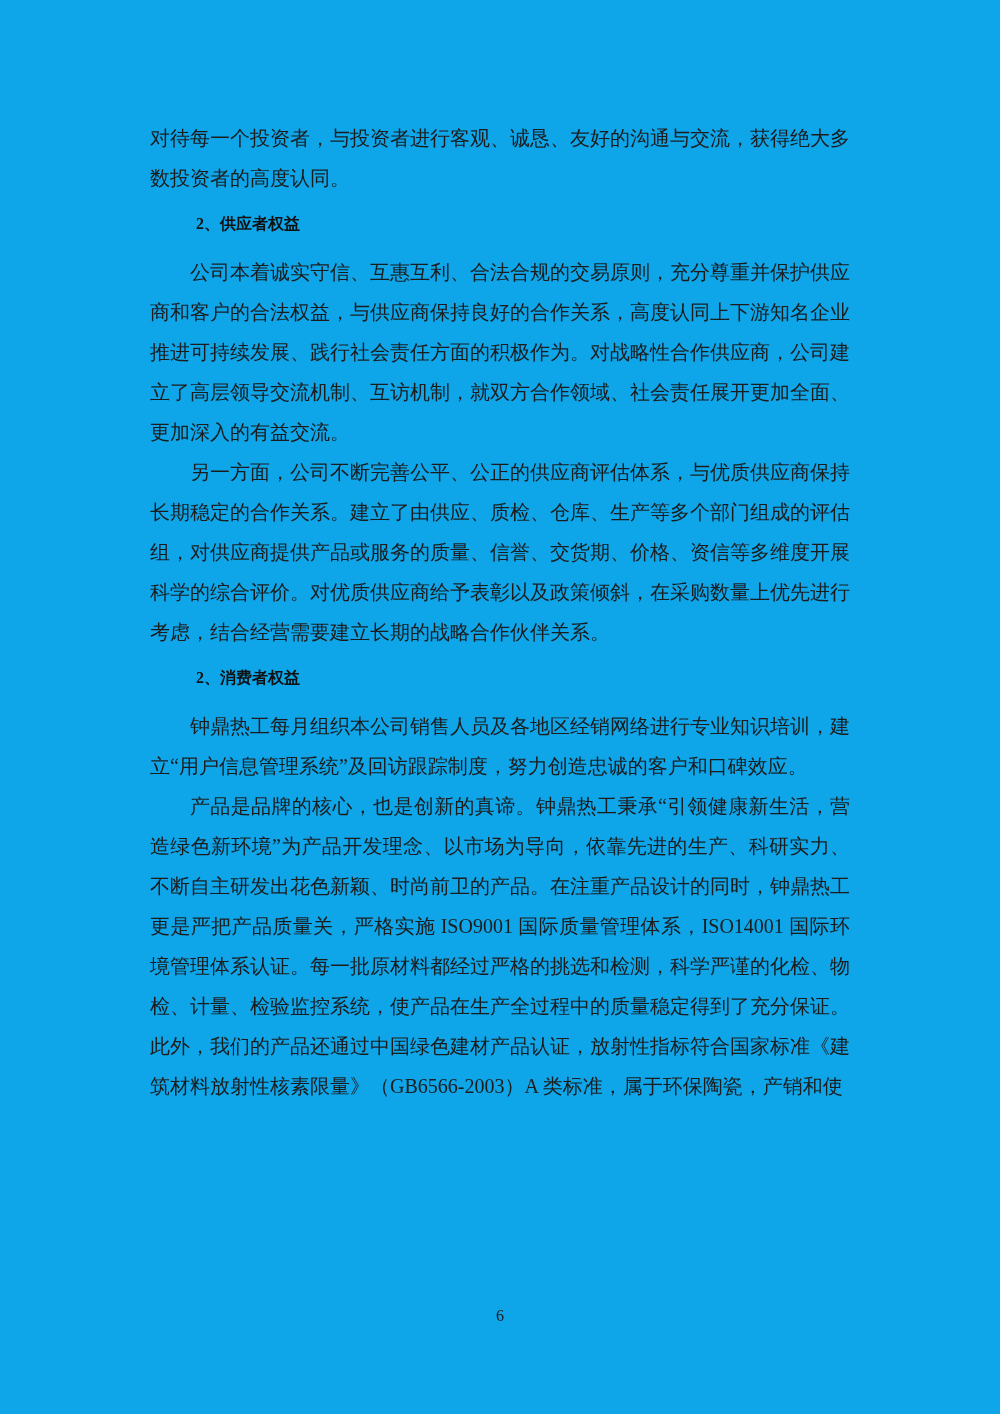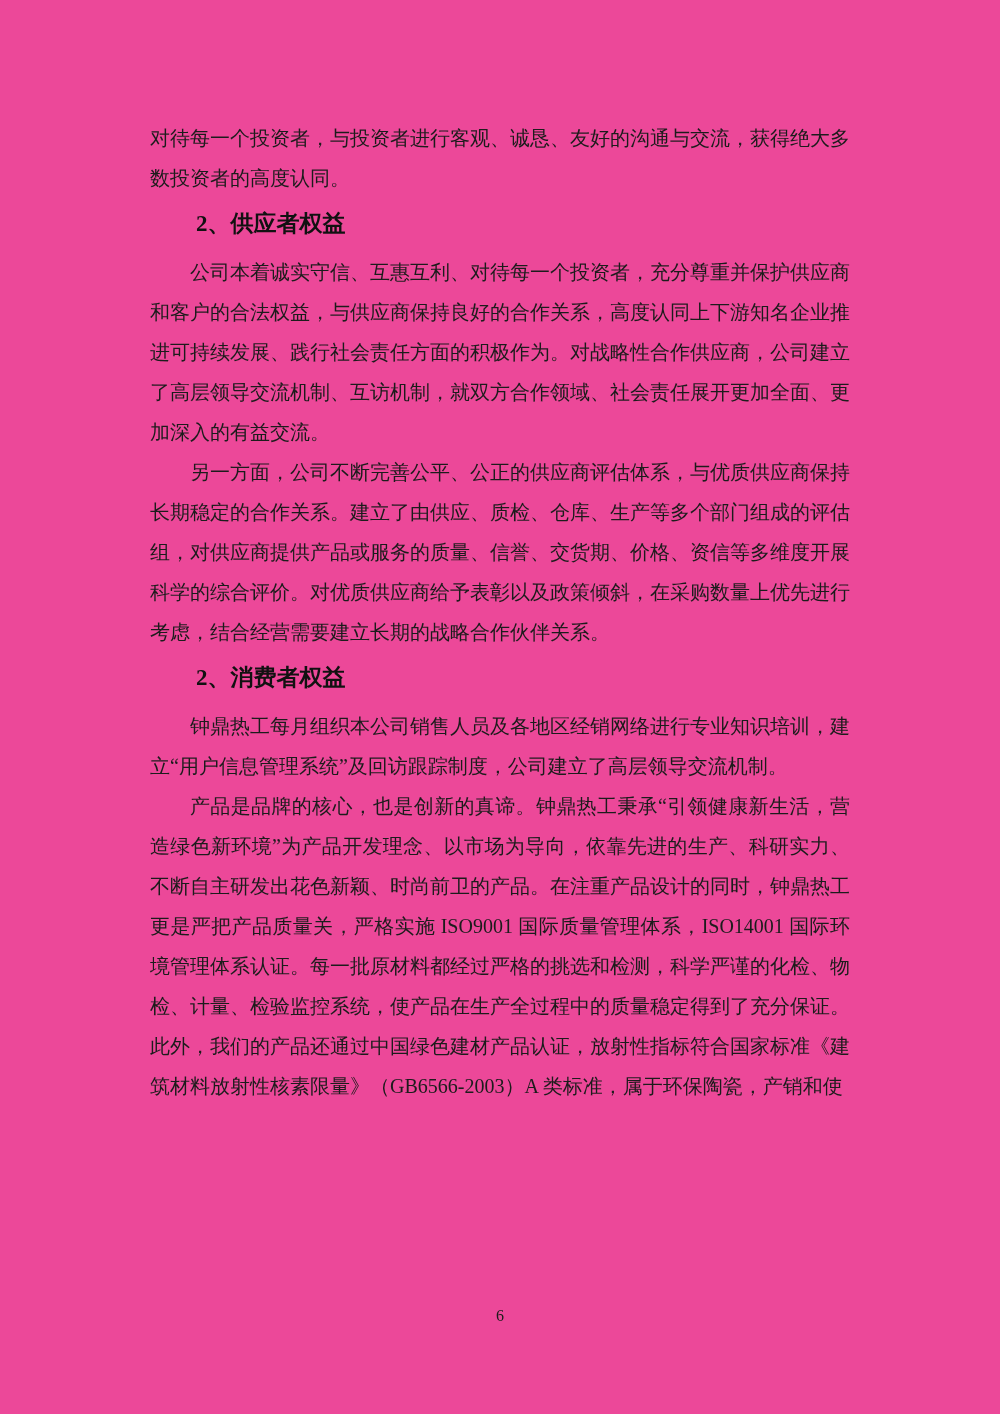--- a/index.html
+++ b/index.html
@@ -14,40 +14,40 @@
     font-family: "Liberation Serif", "DejaVu Serif", serif;
     color: #1c1c1c;
     overflow: hidden;
   }
   .page {
     position: absolute;
     left: 0;
     top: 0;
     width: 1000px;
     height: 1414px;
-    background: #ec4899;
+    background: #0ea5e9;
   }
   .content {
     position: absolute;
     left: 150px;
     top: 118px;
     width: 700px;
     font-size: 20px;
     line-height: 40px;
     text-align: justify;
   }
   .para {
     margin: 0;
     text-indent: 2em;
   }
   .para.no-indent {
     text-indent: 0;
   }
   .section-heading {
-    font-size: 23px;
+    font-size: 16px;
     font-weight: 700;
     color: #111111;
     margin: 5px 0 7px 0;
     padding-left: 46px;
     line-height: 42px;
     text-align: left;
   }
   .page-number {
     position: absolute;
     left: 0;
@@ -62,27 +62,27 @@
 </head>
 <body>
 
 <div class="page">
   <div class="content">
 
     <p class="para no-indent">对待每一个投资者，与投资者进行客观、诚恳、友好的沟通与交流，获得绝大多数投资者的高度认同。</p>
 
     <h2 class="section-heading">2、供应者权益</h2>
 
-    <p class="para">公司本着诚实守信、互惠互利、对待每一个投资者，充分尊重并保护供应商和客户的合法权益，与供应商保持良好的合作关系，高度认同上下游知名企业推进可持续发展、践行社会责任方面的积极作为。对战略性合作供应商，公司建立了高层领导交流机制、互访机制，就双方合作领域、社会责任展开更加全面、更加深入的有益交流。</p>
+    <p class="para">公司本着诚实守信、互惠互利、合法合规的交易原则，充分尊重并保护供应商和客户的合法权益，与供应商保持良好的合作关系，高度认同上下游知名企业推进可持续发展、践行社会责任方面的积极作为。对战略性合作供应商，公司建立了高层领导交流机制、互访机制，就双方合作领域、社会责任展开更加全面、更加深入的有益交流。</p>
 
 
     <p class="para">另一方面，公司不断完善公平、公正的供应商评估体系，与优质供应商保持长期稳定的合作关系。建立了由供应、质检、仓库、生产等多个部门组成的评估组，对供应商提供产品或服务的质量、信誉、交货期、价格、资信等多维度开展科学的综合评价。对优质供应商给予表彰以及政策倾斜，在采购数量上优先进行考虑，结合经营需要建立长期的战略合作伙伴关系。</p>
 
     <h2 class="section-heading">2、消费者权益</h2>
 
-    <p class="para">钟鼎热工每月组织本公司销售人员及各地区经销网络进行专业知识培训，建立“用户信息管理系统”及回访跟踪制度，公司建立了高层领导交流机制。</p>
+    <p class="para">钟鼎热工每月组织本公司销售人员及各地区经销网络进行专业知识培训，建立“用户信息管理系统”及回访跟踪制度，努力创造忠诚的客户和口碑效应。</p>
 
     <p class="para">产品是品牌的核心，也是创新的真谛。钟鼎热工秉承“引领健康新生活，营造绿色新环境”为产品开发理念、以市场为导向，依靠先进的生产、科研实力、不断自主研发出花色新颖、时尚前卫的产品。在注重产品设计的同时，钟鼎热工更是严把产品质量关，严格实施 ISO9001 国际质量管理体系，ISO14001 国际环境管理体系认证。每一批原材料都经过严格的挑选和检测，科学严谨的化检、物检、计量、检验监控系统，使产品在生产全过程中的质量稳定得到了充分保证。此外，我们的产品还通过中国绿色建材产品认证，放射性指标符合国家标准《建筑材料放射性核素限量》（GB6566-2003）A 类标准，属于环保陶瓷，产销和使</p>
 
   </div>
 
   <div class="page-number">6</div>
 </div>
 
 </body></html>

